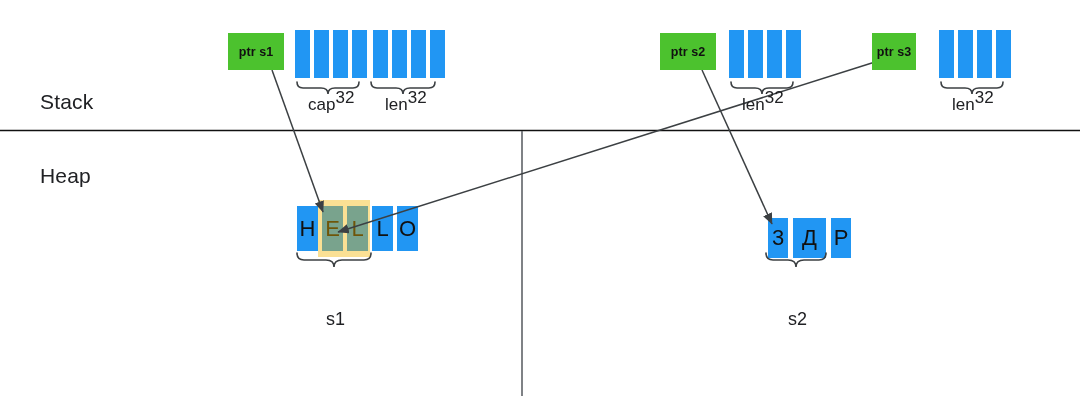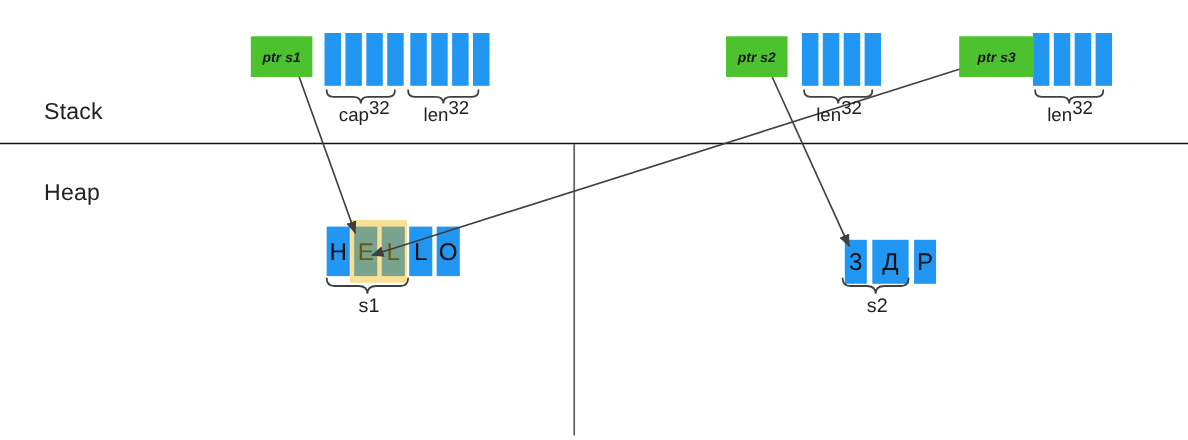--- a/index.html
+++ b/index.html
@@ -51,21 +51,20 @@
     display: flex;
     align-items: center;
     justify-content: center;
     z-index: 6;
   }
   .ptr-box span {
     font-size: 12.5px;
     font-weight: bold;
     color: #111111;
     letter-spacing: 0.1px;
-    font-style: italic;
   }
 
   .word-cell {
     position: absolute;
     background: #2196F3;
     z-index: 3;
   }
 
   .char-cell {
     position: absolute;
@@ -95,20 +94,21 @@
     z-index: 6;
     white-space: nowrap;
   }
   .group-caption sup {
     font-size: 17px;
     vertical-align: super;
     line-height: 0;
   }
   .group-caption.plain {
     font-size: 18px;
+    margin-top: 41px;
   }
 </style>
 </head>
 <body>
 
 <div id="canvas">
 
   <svg class="svg-layer svg-braces" viewBox="0 0 1080 400" xmlns="http://www.w3.org/2000/svg">
     <g fill="none" stroke="#3C4043" stroke-width="1.6" stroke-linecap="round">
 
@@ -171,21 +171,21 @@
     <span>ptr s2</span>
   </div>
 
   <div class="word-cell" style="left:729px; top:30px; width:15px; height:48px;"></div>
   <div class="word-cell" style="left:748px; top:30px; width:15px; height:48px;"></div>
   <div class="word-cell" style="left:767px; top:30px; width:15px; height:48px;"></div>
   <div class="word-cell" style="left:786px; top:30px; width:15px; height:48px;"></div>
 
   <div class="group-caption" style="left:742px; top:95px;"><span>len</span><sup>32</sup></div>
 
-  <div class="ptr-box" style="left:872px; top:33px; width:68px; height:37px;">
+  <div class="ptr-box" style="left:872px; top:33px; width:44px; height:37px;">
     <span>ptr s3</span>
   </div>
 
   <div class="word-cell" style="left:939px; top:30px; width:15px; height:48px;"></div>
   <div class="word-cell" style="left:958px; top:30px; width:15px; height:48px;"></div>
   <div class="word-cell" style="left:977px; top:30px; width:15px; height:48px;"></div>
   <div class="word-cell" style="left:996px; top:30px; width:15px; height:48px;"></div>
 
   <div class="group-caption" style="left:952px; top:95px;"><span>len</span><sup>32</sup></div>
 

